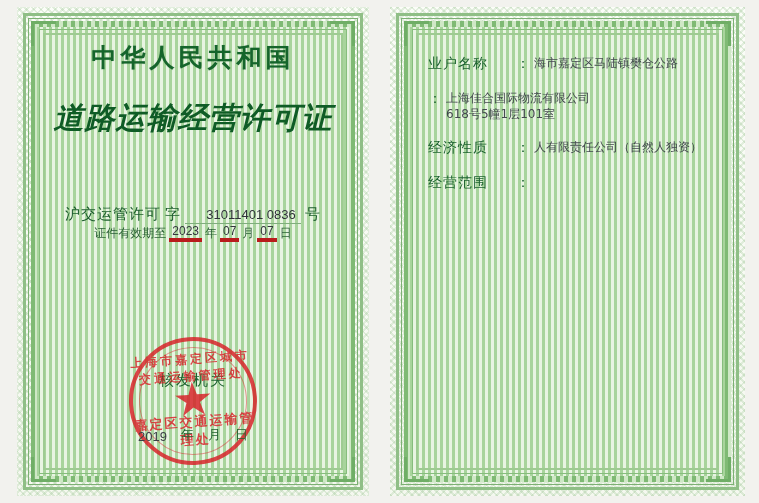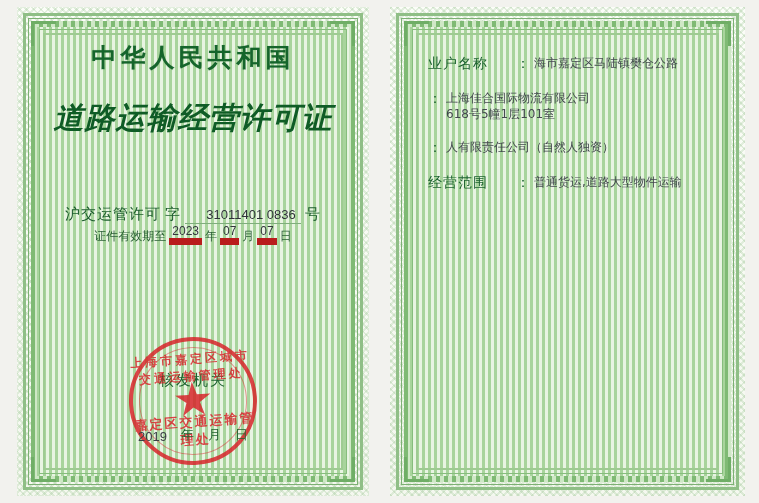--- a/index.html
+++ b/index.html
@@ -139,21 +139,21 @@
     display: flex;
     align-items: flex-end;
     justify-content: center;
     gap: 3px;
     white-space: nowrap;
   }
   .valid-row .val {
     font-family: "Liberation Sans", sans-serif;
     color: #33373d;
     font-size: 12px;
-    border-bottom: 7px solid #b91c1c;
+    border-bottom: 4px solid #b91c1c;
     padding: 0 3px;
   }
   .issuer-row {
     position: absolute;
     left: 0; right: 0;
     top: 330px;
     font-size: 15px;
     letter-spacing: 2px;
     color: #1d6230;
     text-align: center;
@@ -349,26 +349,26 @@
 
       <div class="field">
         <span class="colon">：</span>
         <span class="fvalue">
           <span>上海佳合国际物流有限公司</span>
           <span class="line2">618号5幢1层101室</span>
         </span>
       </div>
 
       <div class="field">
+        <span class="flabel">经济性质</span>
         <span class="colon">：</span>
         <span class="fvalue">人有限责任公司（自然人独资）</span>
       </div>
 
       <div class="field">
         <span class="flabel">经营范围</span>
         <span class="colon">：</span>
-        <span class="fvalue">普通货运,道路大型物件运输</span>
       </div>
 
     </div>
   </div>
 
 </div>
 
 </body></html>

